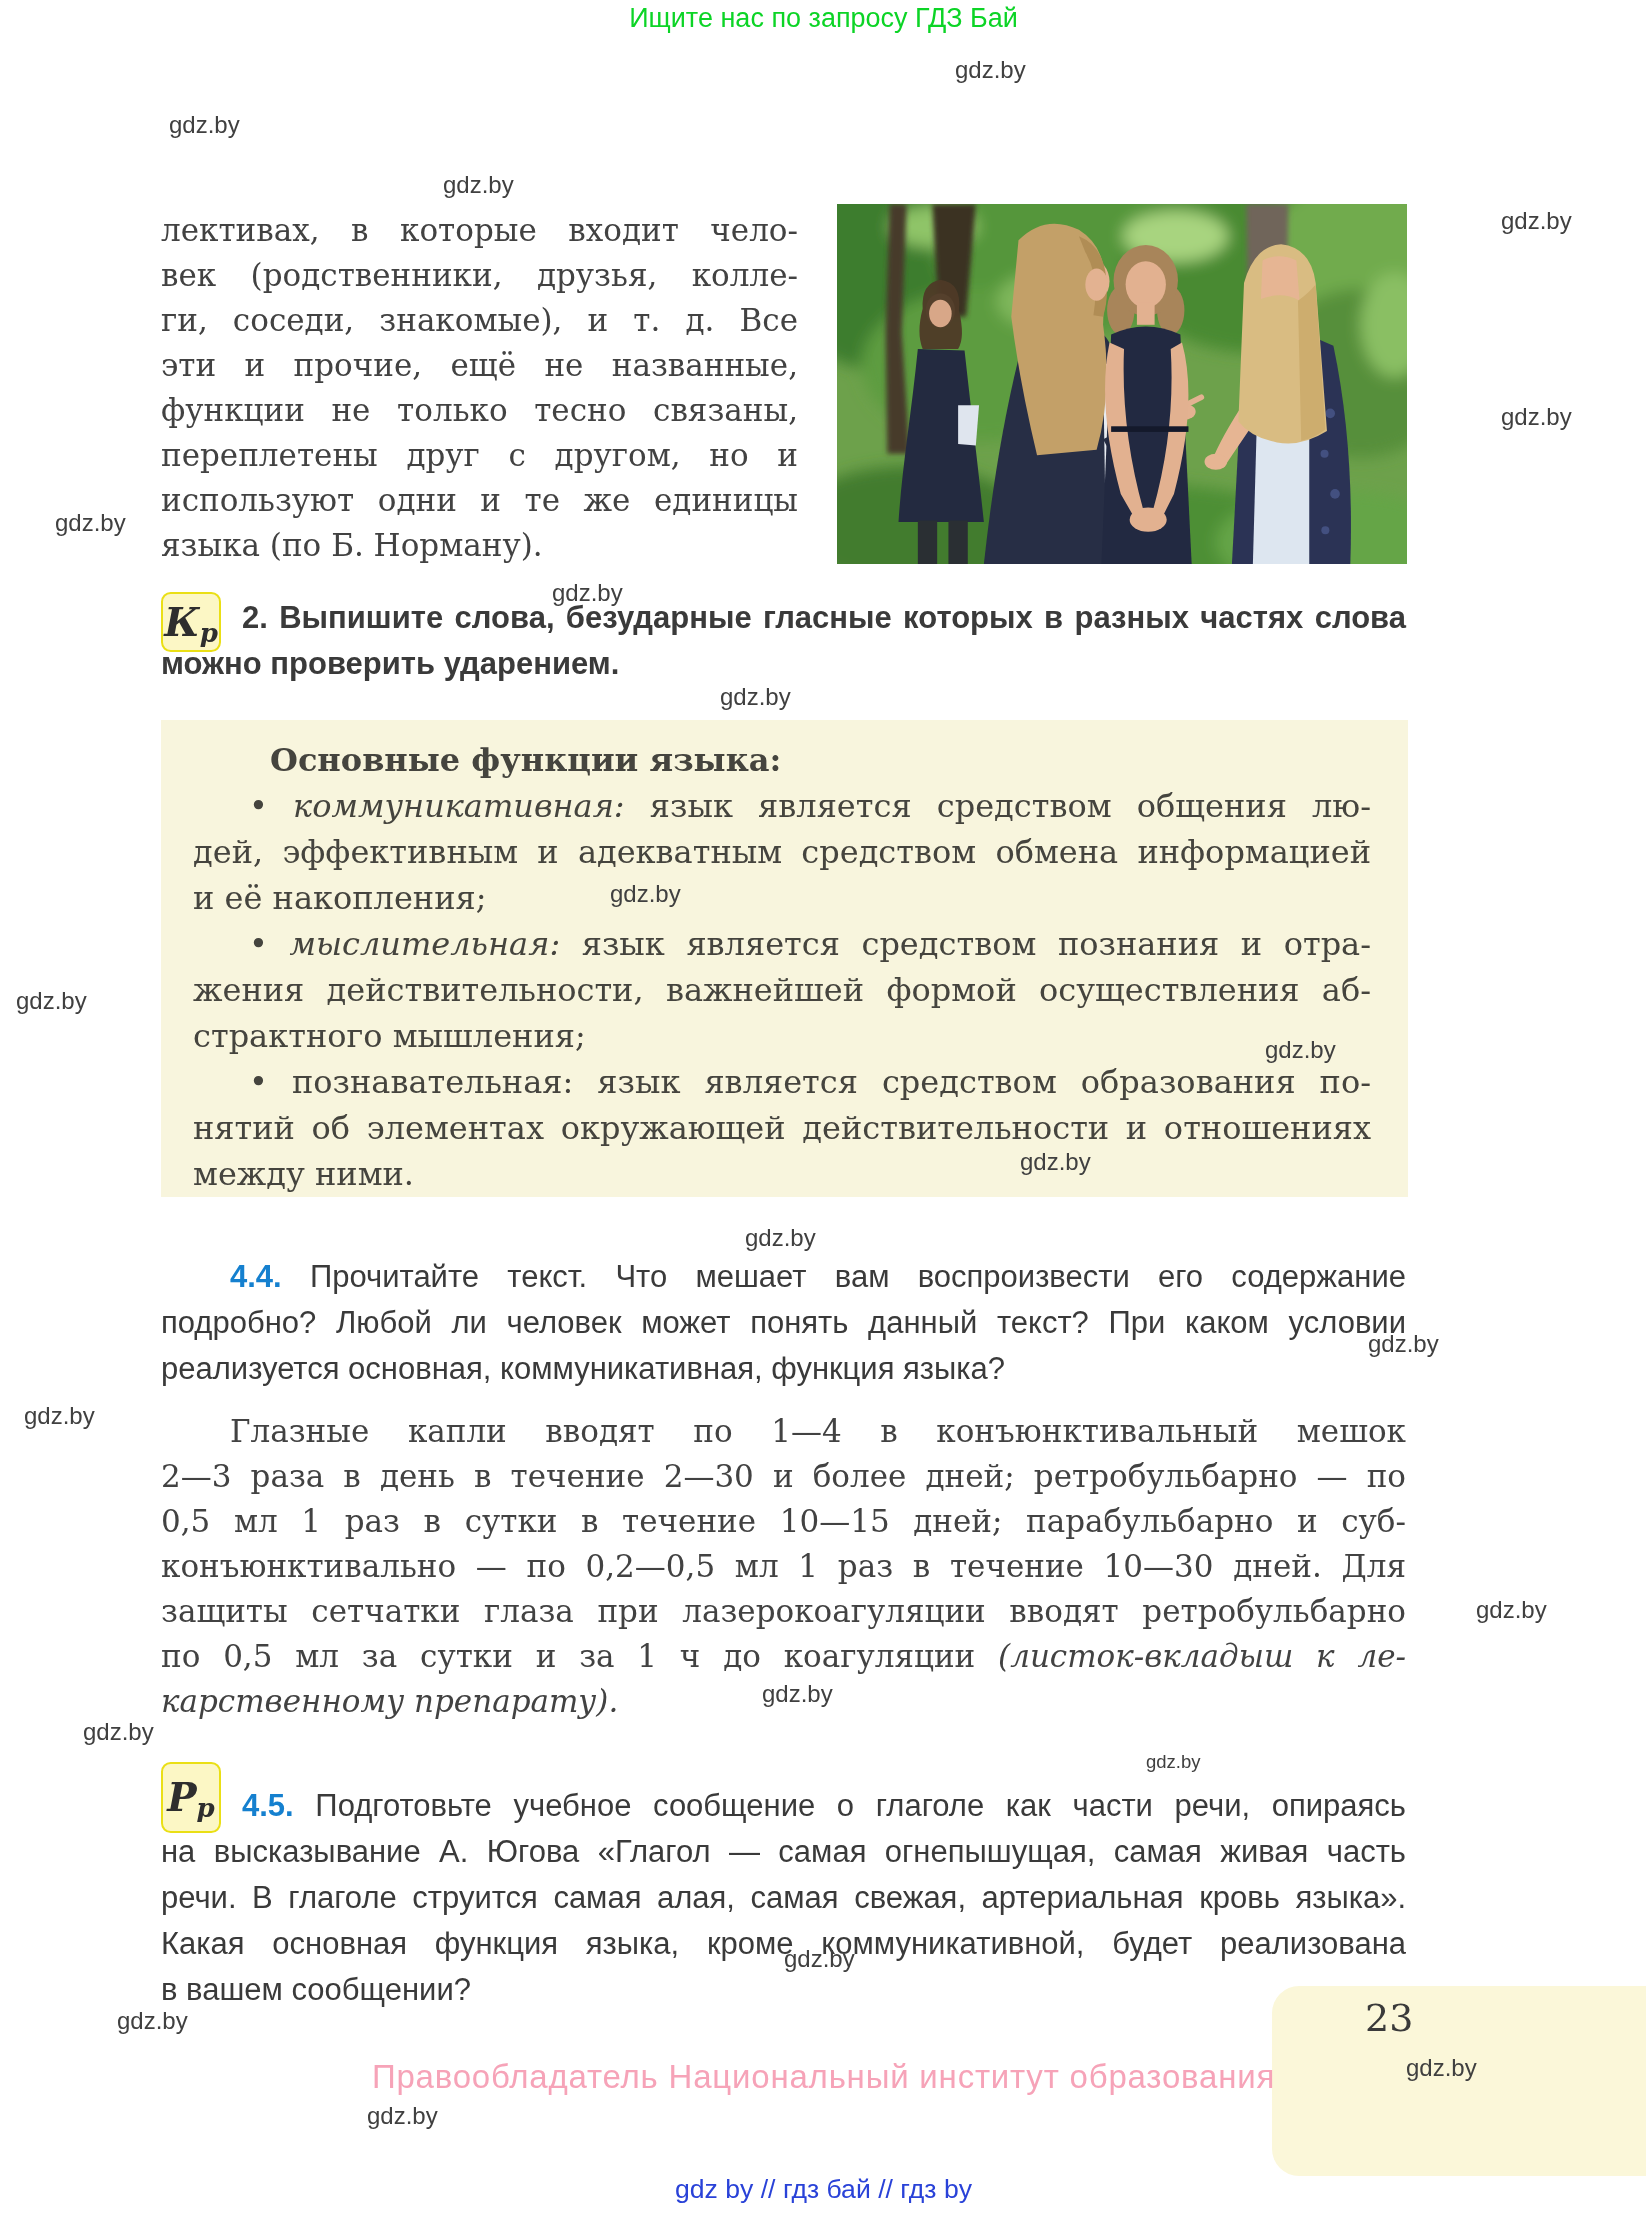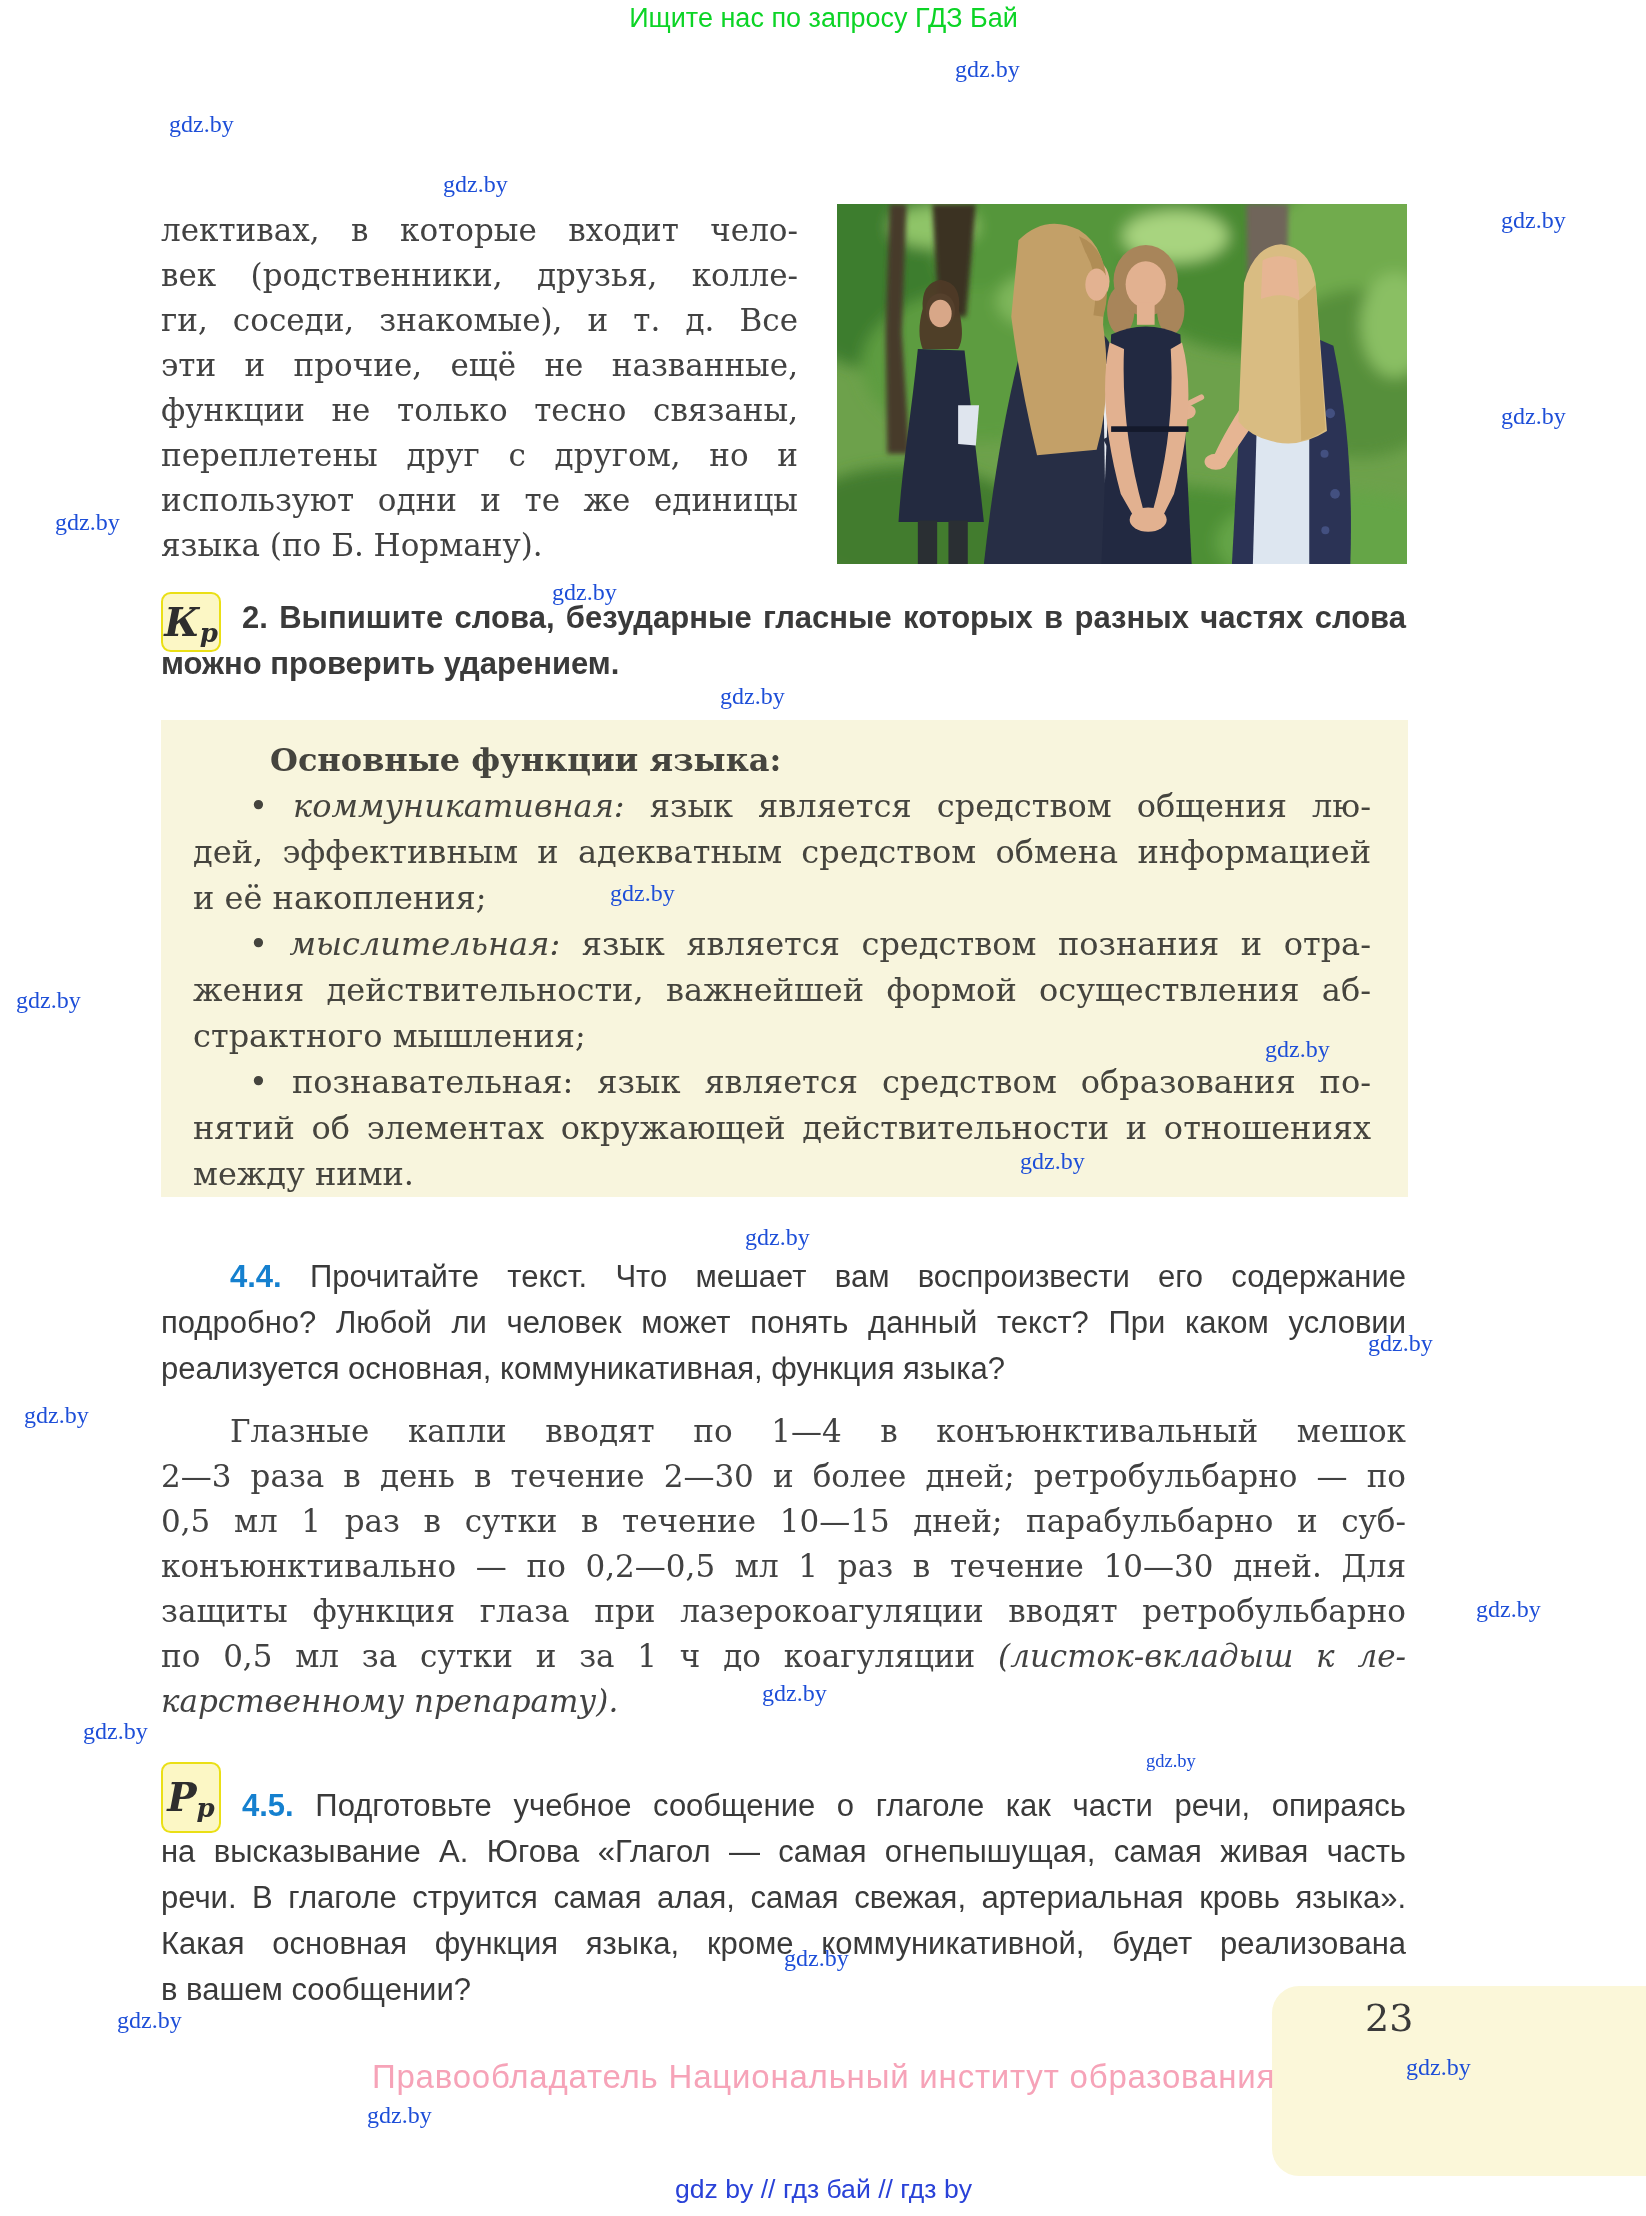--- a/index.html
+++ b/index.html
@@ -12,21 +12,21 @@
   .tline{text-align:justify;text-align-last:justify;white-space:normal;}
   .tline.last{text-align-last:left;}
   .intro{left:161px;top:208px;width:637px;font-size:31px;line-height:45px;color:#424242;}
   .ex2text{left:161px;top:595px;width:1245px;font-size:31px;line-height:46px;color:#3a3a3a;font-weight:bold;}
   .fbox{left:161px;top:720px;width:1247px;height:477px;background:var(--boxbg,#f8f5dd);}
   .fbox-lines{left:193px;top:737px;width:1178px;font-size:32px;line-height:46px;color:#45443e;}
   .ex44text{left:161px;top:1254px;width:1245px;font-size:31px;line-height:46px;color:#3a3a3a;}
   .drops{left:161px;top:1409px;width:1245px;font-size:31px;line-height:45px;color:#424242;}
   .ex45text{left:161px;top:1783px;width:1245px;font-size:31px;line-height:46px;color:#3a3a3a;}
   .nb{color:var(--nb,#1580cf);font-weight:bold;}
-  .wm{position:absolute;font-family:Liberation Serif, serif;font-size:24px;color:#1d4ed8;}
+  .wm{position:absolute;font-family:Liberation Sans, sans-serif;font-size:24px;color:#404040;}
   .wm.small{font-size:18.5px;}
   .promo{left:0;top:3.2px;width:100%;text-align:center;font-size:27px;
          color:var(--green,#0cd426);font-family:"Liberation Sans",sans-serif;}
   .copyright{left:0;top:2058px;width:100%;text-align:center;font-size:33px;
          color:var(--pink,#f6a3b8);font-family:"Liberation Sans",sans-serif;letter-spacing:0.8px;}
   .footer{left:0;top:2174px;width:100%;text-align:center;font-size:26.6px;
          color:var(--fblue,#2942d8);font-family:"Liberation Sans",sans-serif;}
   .pgbox{left:1272px;top:1986px;width:375px;height:190px;background:var(--pgboxbg,#fbf7d9);
          border-radius:27px 0 0 27px;}
   .pgnum{left:1365px;top:1996px;font-size:38px;color:#3a3a3a;}
@@ -165,21 +165,21 @@
       <div class="tline" style="text-indent: 69px;"><span class="nb">4.4.</span><span> Прочитайте текст. Что мешает вам воспроизвести его содержание</span></div>
       <div class="tline"><span>подробно? Любой ли человек может понять данный текст? При каком условии</span></div>
       <div class="tline last"><span>реализуется основная, коммуникативная, функция языка?</span></div>
     </div>
 
   <div class="abs serif drops">
       <div class="tline" style="text-indent: 69px;"><span>Глазные капли вводят по 1—4 в конъюнктивальный мешок</span></div>
       <div class="tline"><span>2—3 раза в день в течение 2—30 и более дней; ретробульбарно — по</span></div>
       <div class="tline"><span>0,5 мл 1 раз в сутки в течение 10—15 дней; парабульбарно и суб-</span></div>
       <div class="tline"><span>конъюнктивально — по 0,2—0,5 мл 1 раз в течение 10—30 дней. Для</span></div>
-      <div class="tline"><span>защиты функция глаза при лазерокоагуляции вводят ретробульбарно</span></div>
+      <div class="tline"><span>защиты сетчатки глаза при лазерокоагуляции вводят ретробульбарно</span></div>
       <div class="tline"><span>по 0,5 мл за сутки и за 1 ч до коагуляции </span><span style="font-style: italic;">(листок-вкладыш к ле-</span></div>
       <div class="tline last"><span style="font-style: italic;">карственному препарату).</span></div>
     </div>
 
   <div class="ex-icon" style="left:161px;top:1762px;width:60px;height:71px;">
     <span class="icon-main">Р</span>
       <span class="icon-sub">р</span>
   </div>
   <div class="abs sans ex45text">
       <div class="tline" style="text-indent: 81px;"><span class="nb">4.5.</span><span> Подготовьте учебное сообщение о глаголе как части речи, опираясь</span></div>

